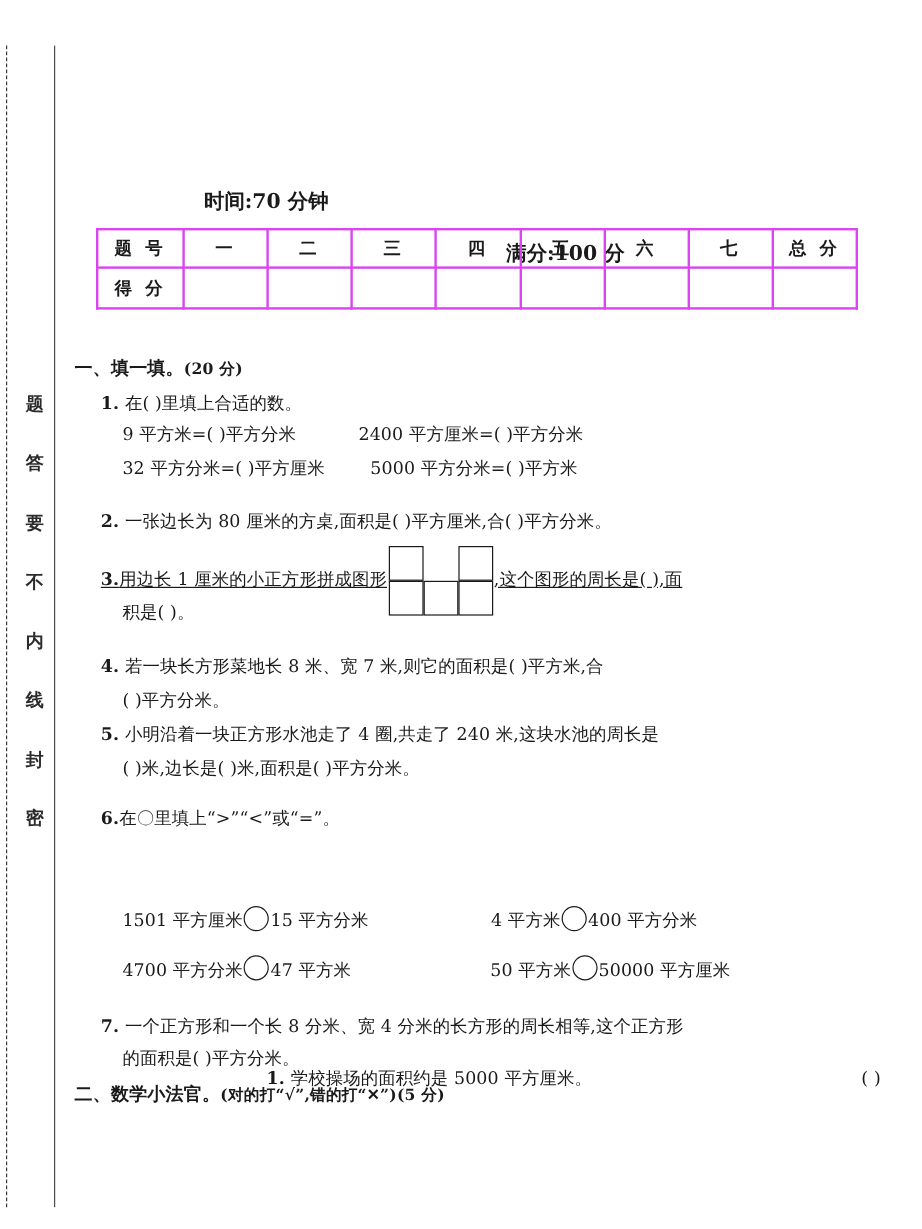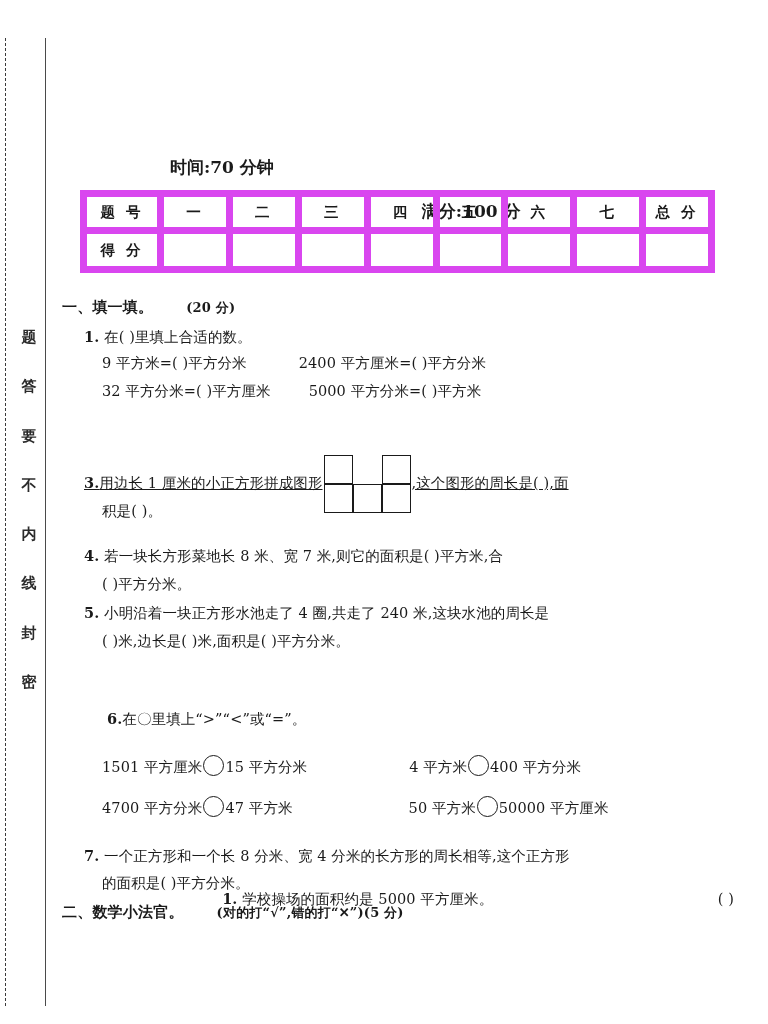--- a/index.html
+++ b/index.html
@@ -82,42 +82,41 @@
   
   .score-table {
     position: absolute;
     left: 18px;
     top: 190px;
     border-collapse: collapse;
     width: 635px;
     table-layout: fixed;
   }
   .score-table td {
-    border: 7px solid #d946ef;
+    border: 2px solid #d946ef;
     height: 30px;
     text-align: center;
     vertical-align: middle;
     font-size: 14.5px;
     font-weight: 700;
     letter-spacing: 3px;
     padding: 0;
   }
   .score-table td.lbl { width: 70px; }
   .score-table tr.row-score td { height: 32px; }
 
   
   .sec-head {
     font-size: 15px;
     font-weight: 700;
     letter-spacing: 0.2px;
   }
   .sec-head .pts {
     font-weight: 700;
     font-size: 13px;
-    margin-left: 33px;
   }
 
   
   .q {
     font-size: 14.5px;
     line-height: 1.55;
     letter-spacing: 0.1px;
   }
   .qn {
     font-weight: 700;
@@ -223,20 +222,24 @@
     <span class="qn">1.</span>
     <span>在(        )里填上合适的数。</span>
   </div>
   <div class="blk q nowrap" style="left:40px; top:352px;">
     <span>9 平方米=(              )平方分米</span><span class="gapsm"></span><span>2400 平方厘米=(             )平方分米</span>
   </div>
   <div class="blk q nowrap" style="left:40px; top:380px;">
     <span>32 平方分米=(             )平方厘米</span><span class="gapsm" style="width:38px;"></span><span>5000 平方分米=(             )平方米</span>
   </div>
 
+  <div class="blk q nowrap" style="left:22px; top:424px;">
+    <span class="qn">2.</span>
+    <span>一张边长为 80 厘米的方桌,面积是(            )平方厘米,合(            )平方分米。</span>
+  </div>
 
   <div class="blk q nowrap" style="left:22px; top:455px;text-decoration:underline;">
     <span class="qn">3.</span><span>用边长 1 厘米的小正方形拼成图形</span><span class="fig-grid">
       <span class="cell c-tl"></span>
       <span class="cell c-tr"></span>
       <span class="cell c-bl"></span>
       <span class="cell c-bm"></span>
       <span class="cell c-br"></span>
     </span><span>,这个图形的周长是(             ),面</span>
   </div>
@@ -253,21 +256,21 @@
   </div>
 
   <div class="blk q nowrap" style="left:22px; top:602px;">
     <span class="qn">5.</span>
     <span>小明沿着一块正方形水池走了 4 圈,共走了 240 米,这块水池的周长是</span>
   </div>
   <div class="blk q nowrap" style="left:40px; top:630px;">
     <span>(            )米,边长是(            )米,面积是(            )平方分米。</span>
   </div>
 
-  <div class="blk q" style="left:22px; top:708px;margin-left:23px;">
+  <div class="blk q" style="left:22px; top:672px;">
     <span class="qn">6.</span><span>在〇里填上“&gt;”“&lt;”或“=”。</span>
   </div>
 
 
   <div class="blk q nowrap" style="left:40px; top:755px;">
     <span>1501 平方厘米</span><span class="cmp-circle"></span><span>15 平方分米</span><span class="gaplg" style="width:102px;"></span><span>4 平方米</span><span class="cmp-circle"></span><span>400 平方分米</span>
   </div>
 
   <div class="blk q nowrap" style="left:40px; top:796px;">
     <span>4700 平方分米</span><span class="cmp-circle"></span><span>47 平方米</span><span class="gaplg" style="width:116px;"></span><span>50 平方米</span><span class="cmp-circle"></span><span>50000 平方厘米</span>

